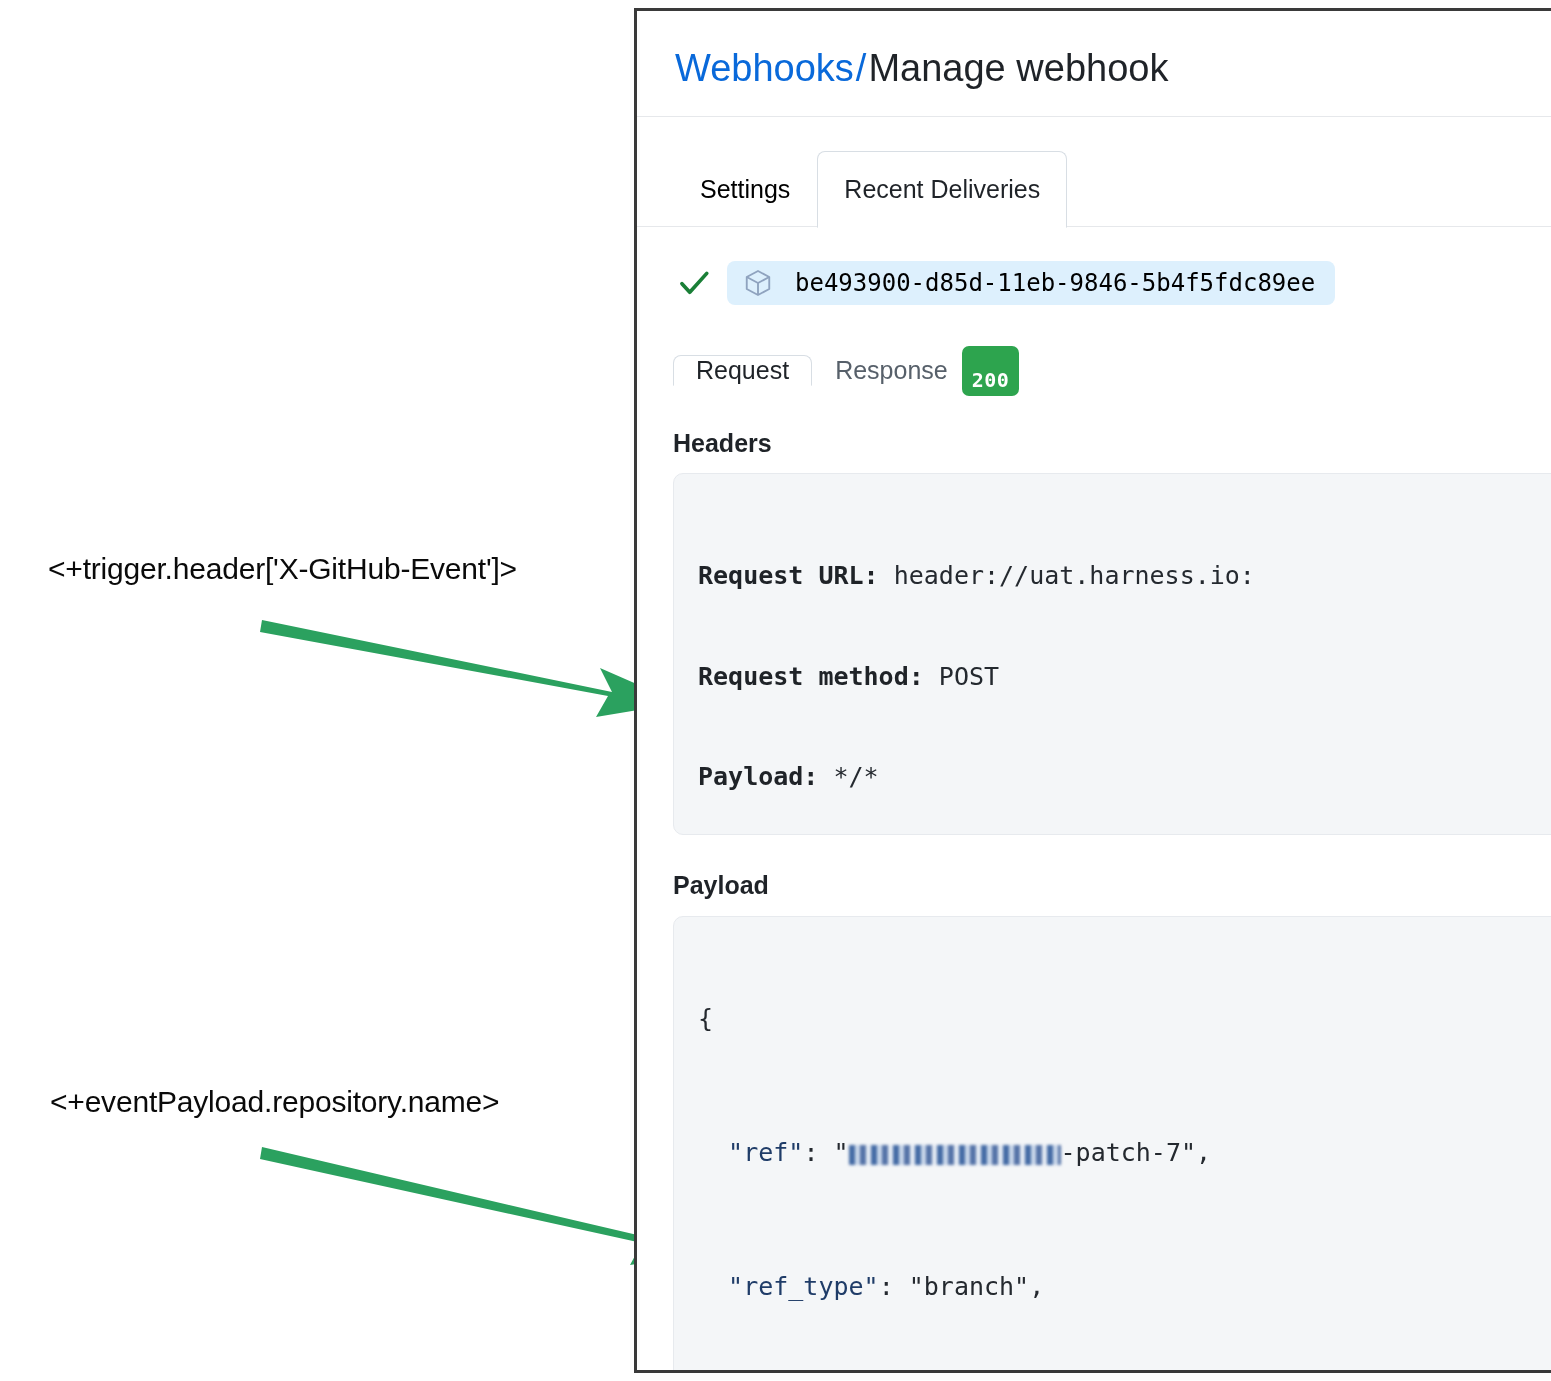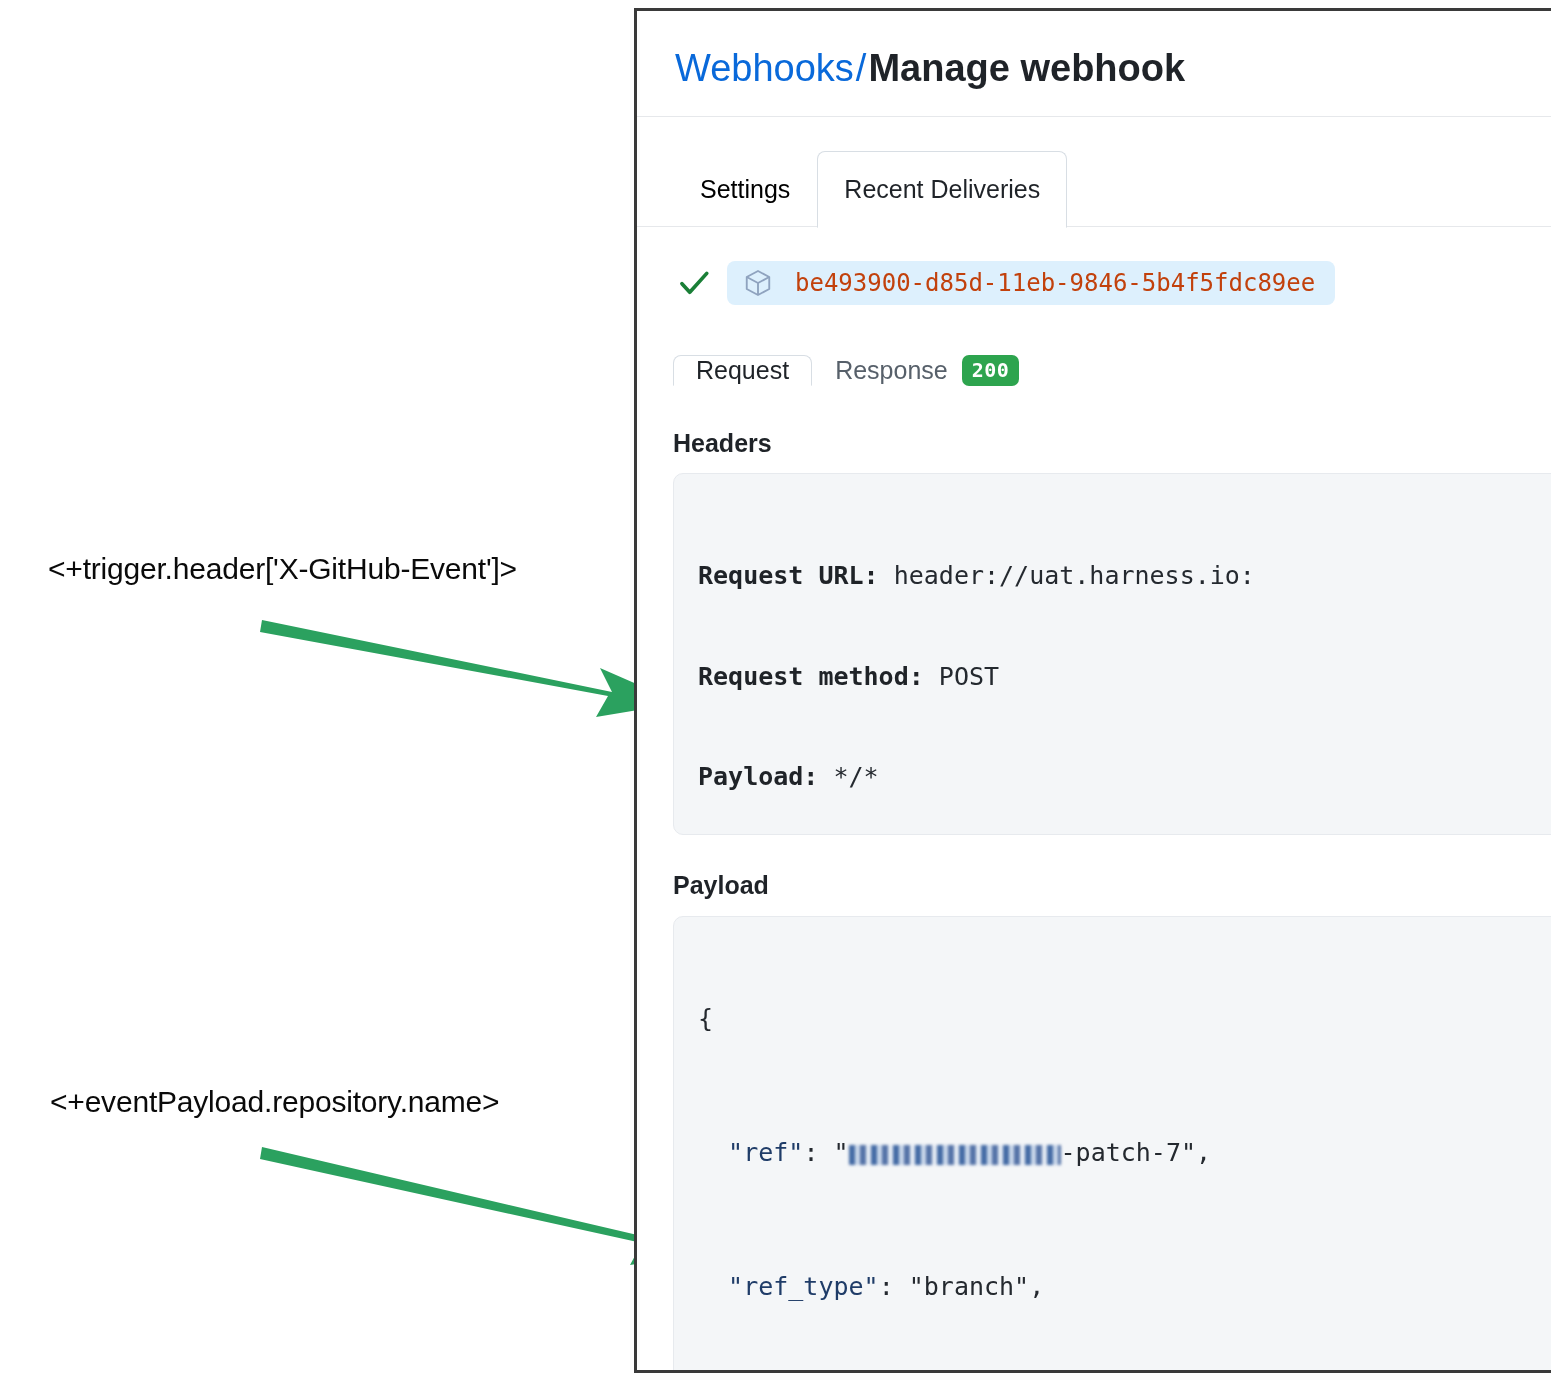--- a/index.html
+++ b/index.html
@@ -78,21 +78,21 @@
     color: #0969da;
     font-weight: 400;
   }
   #page-title .crumb-sep {
     color: #0969da;
     font-weight: 400;
     padding: 0 2px;
   }
   #page-title .crumb-current {
     color: #1f2328;
-    font-weight: 700;
+    font-weight: 400;
   }
 
   
   #primary-tabs {
     position: absolute;
     left: 36px;
     top: 140px;
     height: 76px;
     display: flex;
     align-items: stretch;
@@ -148,21 +148,21 @@
   }
   #delivery-package-icon {
     width: 30px;
     height: 30px;
     flex: none;
     display: block;
   }
   #delivery-guid {
     font-family: "DejaVu Sans Mono", monospace;
     font-size: 24px;
-    color: #c2410c;
+    color: #000000;
     letter-spacing: 0px;
     white-space: nowrap;
   }
 
   
   #secondary-tabs {
     position: absolute;
     left: 36px;
     top: 328px;
     height: 62px;
@@ -194,21 +194,21 @@
     z-index: 3;
     margin-bottom: -1px;
   }
   #status-badge-200 {
     background: #2da44e;
     color: #ffffff;
     font-family: "DejaVu Sans Mono", monospace;
     font-size: 20px;
     font-weight: 700;
     line-height: 1;
-    padding: 5px 10px 6px;
+    padding: 24px 10px 6px;
     border-radius: 7px;
     letter-spacing: 0.5px;
   }
 
   
   .section-heading {
     position: absolute;
     left: 36px;
     font-size: 25px;
     font-weight: 700;

